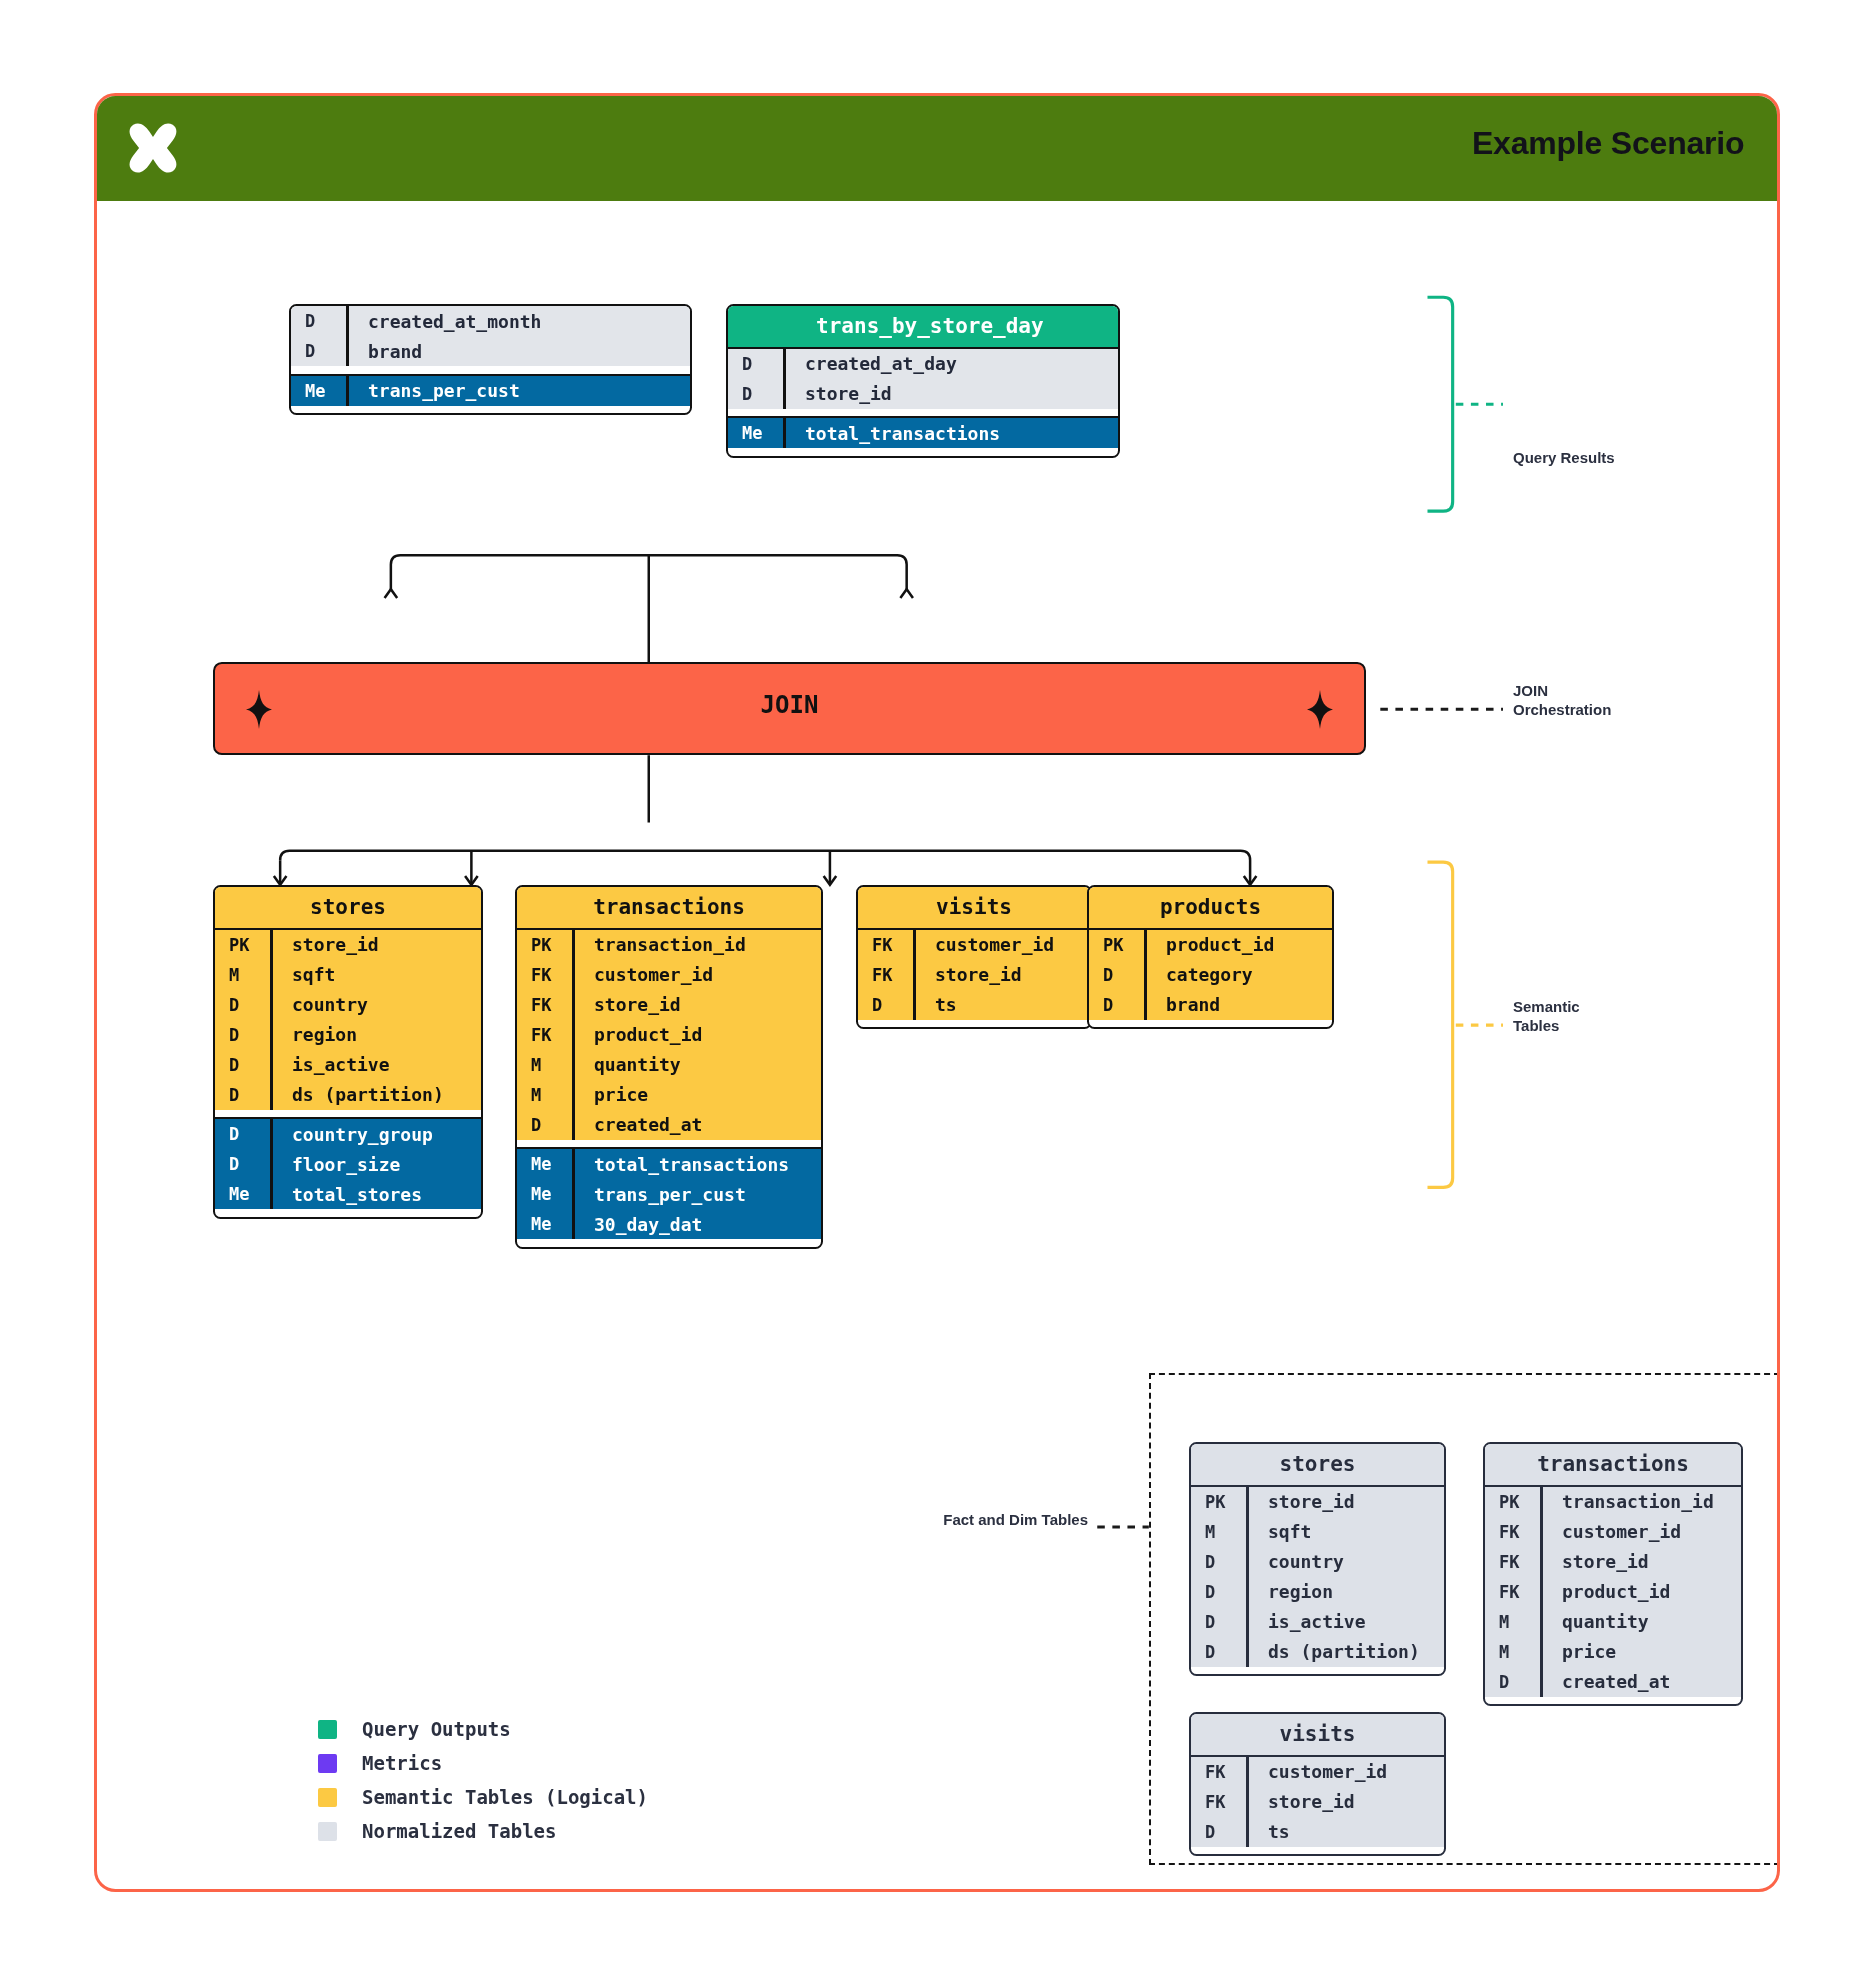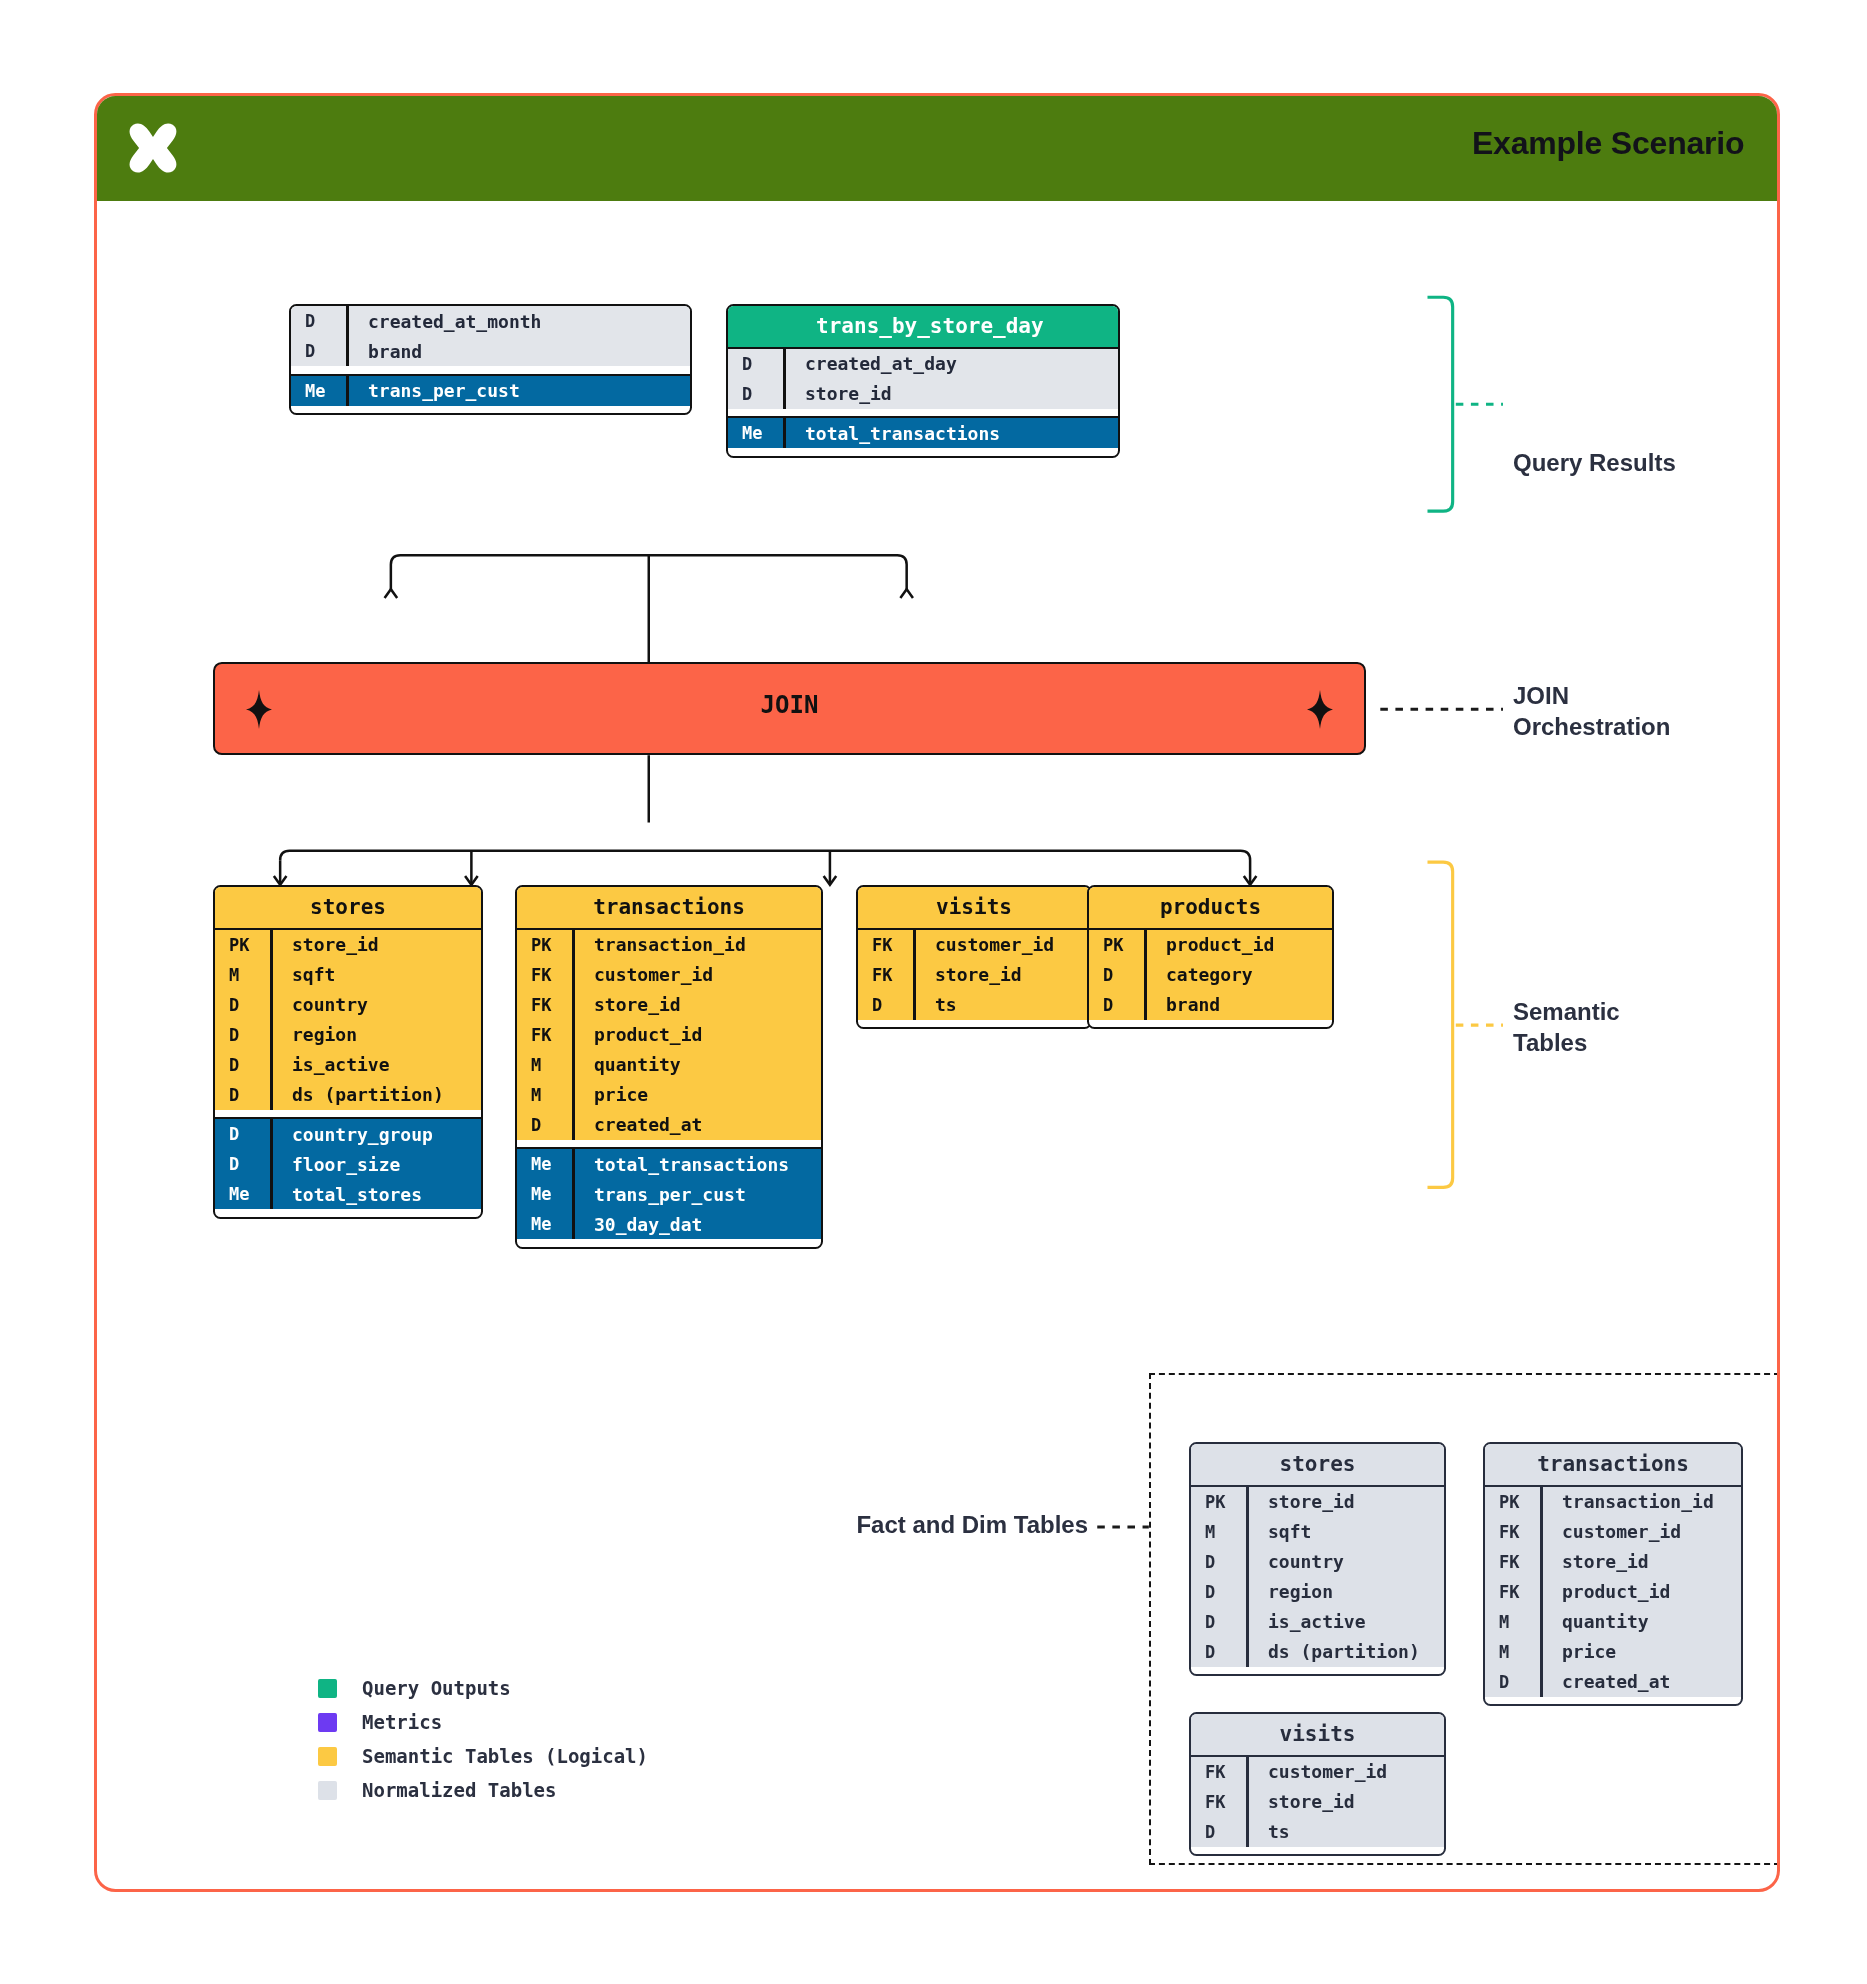--- a/index.html
+++ b/index.html
@@ -103,26 +103,26 @@
     position: absolute; left:0; right:0; top: 27px;
     text-align: center;
     font-family: "DejaVu Sans Mono", monospace;
     font-weight: bold; font-size: 24px; color: #111111;
   }
   .sparkle { position: absolute; top: 26.4px; width: 36px; height: 39px; }
 
   
   .anno {
     position: absolute;
-    font-size: 24px; font-weight: bold; color: #2B3040;
+    font-size: 15px; font-weight: bold; color: #2B3040;
     line-height: 1.28;
   }
 
   
-  .legend { position: absolute; left: 221px; top: 1575px; }
+  .legend { position: absolute; left: 221px; top: 1616px; }
   .legend .li { display: flex; align-items: center; height: 34px; }
   .legend .sw { width: 19px; height: 19px; border-radius: 1.9px; flex: 0 0 19px; }
   .legend .lt {
     margin-left: 25px;
     font-family: "DejaVu Sans Mono", monospace;
     font-weight: bold; font-size: 19px; color: #2B3040;
     white-space: nowrap;
   }
 
   .dashbox {

